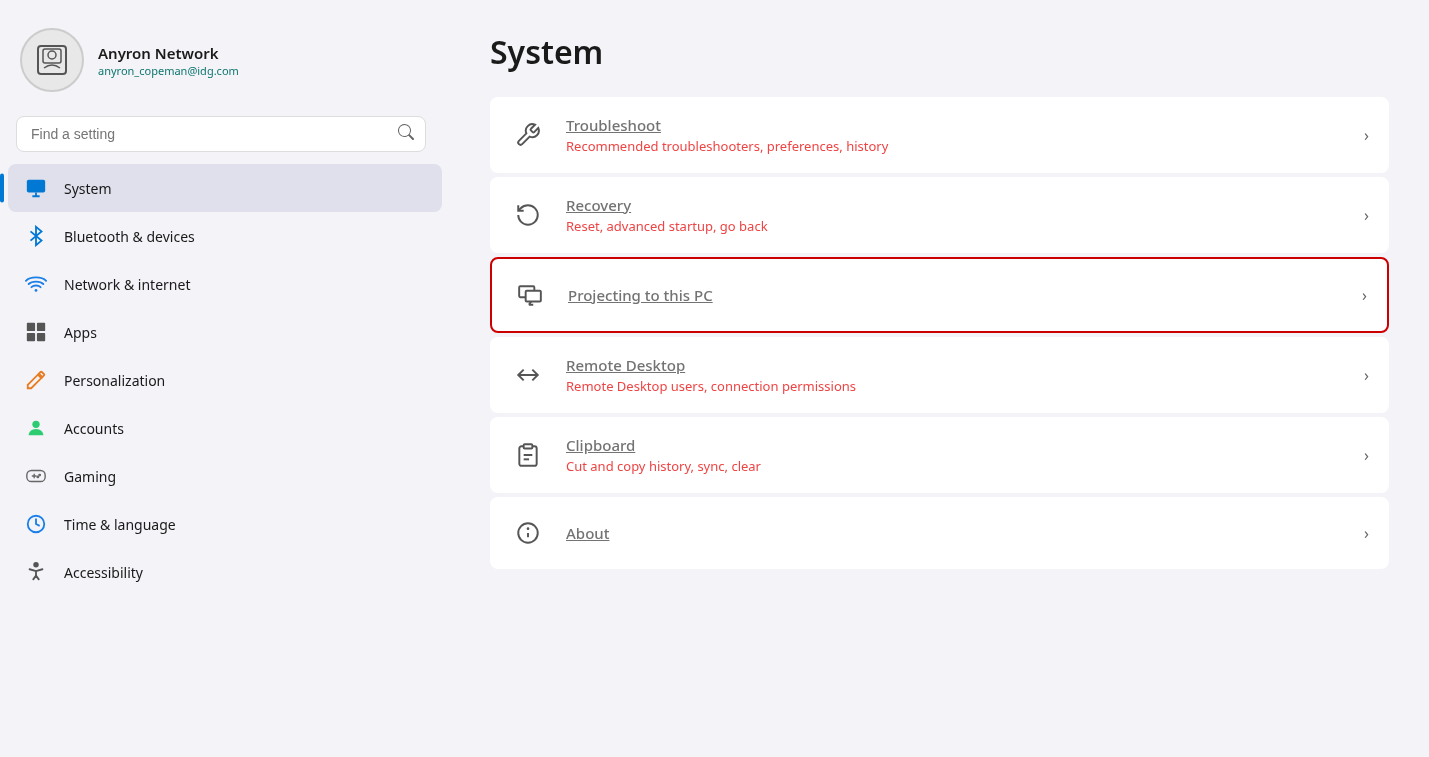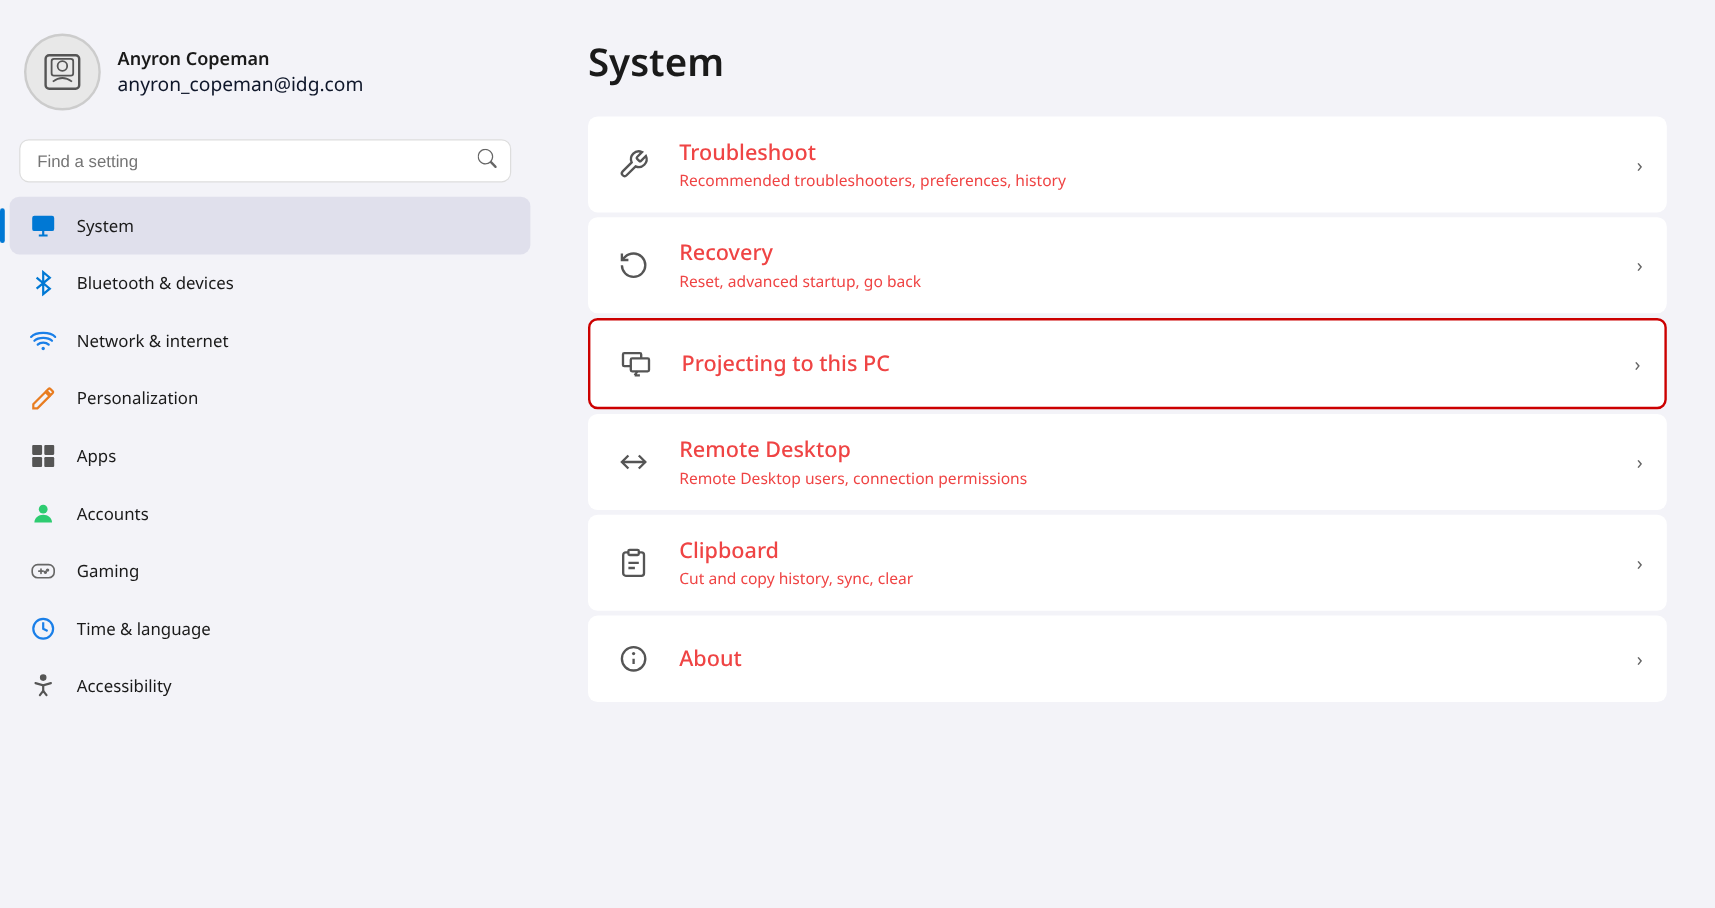--- a/index.html
+++ b/index.html
@@ -53,22 +53,22 @@
       flex-direction: column;
     }
 
     .user-name {
       font-size: 15px;
       font-weight: 600;
       color: #1a1a1a;
     }
 
     .user-email {
-      font-size: 16px;
-      color: #0f172a;
+      font-size: 11px;
+      color: #0f766e;
     }
 
     .search-box {
       margin: 4px 24px 12px 16px;
       position: relative;
     }
 
     .search-box input {
       width: 100%;
       padding: 9px 40px 9px 14px;
@@ -185,23 +185,24 @@
     }
 
     .settings-item-text {
       flex: 1;
       display: flex;
       flex-direction: column;
       gap: 2px;
     }
 
     .settings-item-title {
-      font-size: 18px;
+      font-size: 15px;
       font-weight: 500;
-      color: #ef4444;
+      color: #737373;
+      text-decoration: underline;
     }
 
     .settings-item-desc {
       font-size: 13px;
       color: #ef4444;
     }
 
     .chevron-icon {
       color: #666;
       font-size: 16px;
@@ -219,21 +220,21 @@
   <div class="user-profile">
     <div class="avatar">
       <svg viewBox="0 0 36 36" fill="none" xmlns="http://www.w3.org/2000/svg">
         <rect x="4" y="4" width="28" height="28" rx="3" stroke="#555" stroke-width="2" fill="none"></rect>
         <rect x="9" y="7" width="18" height="14" rx="2" stroke="#555" stroke-width="1.5" fill="none"></rect>
         <circle cx="18" cy="13" r="4" stroke="#555" stroke-width="1.5" fill="none"></circle>
         <path d="M10 26 Q18 20 26 26" stroke="#555" stroke-width="1.5" fill="none"></path>
       </svg>
     </div>
     <div class="user-info">
-      <span class="user-name">Anyron Copeman</span>
+      <span class="user-name">Anyron Network</span>
       <span class="user-email">anyron_copeman@idg.com</span>
     </div>
   </div>
 
   <div class="search-box">
     <input type="text" placeholder="Find a setting" style="">
     <span class="search-icon-wrap">
       <svg width="16" height="16" viewBox="0 0 16 16" fill="currentColor">
         <path d="M11.742 10.344a6.5 6.5 0 1 0-1.397 1.398h-.001c.03.04.062.078.098.115l3.85 3.85a1 1 0 0 0 1.415-1.414l-3.85-3.85a1.007 1.007 0 0 0-.115-.099zm-5.242 1.656a5.5 5.5 0 1 1 0-11 5.5 5.5 0 0 1 0 11z"></path>
       </svg>
@@ -268,42 +269,42 @@
           <path d="M4 12C7.5 8.5 16.5 8.5 20 12" stroke="#1a7fe8" stroke-width="2" fill="none" stroke-linecap="round"></path>
           <path d="M7 15.5C9.5 13 14.5 13 17 15.5" stroke="#1a7fe8" stroke-width="2" fill="none" stroke-linecap="round"></path>
           <circle cx="12" cy="19" r="1.5" fill="#1a7fe8"></circle>
         </svg>
       </span>
       <span class="nav-label">Network &amp; internet</span>
     </div>
 
     <div class="nav-item">
       <span class="nav-icon">
-        <svg width="22" height="22" viewBox="0 0 24 24" fill="none" stroke="#e87c20" stroke-width="2">
-          <path d="M3 17.25V21h3.75L17.81 9.94l-3.75-3.75L3 17.25z"></path>
-          <path d="M20.71 7.04a1 1 0 0 0 0-1.41l-2.34-2.34a1 1 0 0 0-1.41 0l-1.83 1.83 3.75 3.75 1.83-1.83z"></path>
-        </svg>
-      </span>
-      <span class="nav-label">Personalization</span>
-    </div>
-
-    <div class="nav-item">
-      <span class="nav-icon">
         <svg width="22" height="22" viewBox="0 0 24 24">
           <rect x="2" y="2" width="9" height="9" rx="1" fill="#555"></rect>
           <rect x="13" y="2" width="9" height="9" rx="1" fill="#555"></rect>
           <rect x="2" y="13" width="9" height="9" rx="1" fill="#555"></rect>
           <rect x="13" y="13" width="9" height="9" rx="1" fill="#555"></rect>
         </svg>
       </span>
       <span class="nav-label">Apps</span>
     </div>
 
     <div class="nav-item">
       <span class="nav-icon">
+        <svg width="22" height="22" viewBox="0 0 24 24" fill="none" stroke="#e87c20" stroke-width="2">
+          <path d="M3 17.25V21h3.75L17.81 9.94l-3.75-3.75L3 17.25z"></path>
+          <path d="M20.71 7.04a1 1 0 0 0 0-1.41l-2.34-2.34a1 1 0 0 0-1.41 0l-1.83 1.83 3.75 3.75 1.83-1.83z"></path>
+        </svg>
+      </span>
+      <span class="nav-label">Personalization</span>
+    </div>
+
+    <div class="nav-item">
+      <span class="nav-icon">
         <svg width="22" height="22" viewBox="0 0 24 24" fill="#2ecc71">
           <circle cx="12" cy="8" r="4" fill="#2ecc71"></circle>
           <path d="M4 20c0-4 3.6-7 8-7s8 3 8 7" fill="#2ecc71"></path>
         </svg>
       </span>
       <span class="nav-label">Accounts</span>
     </div>
 
     <div class="nav-item">
       <span class="nav-icon">

